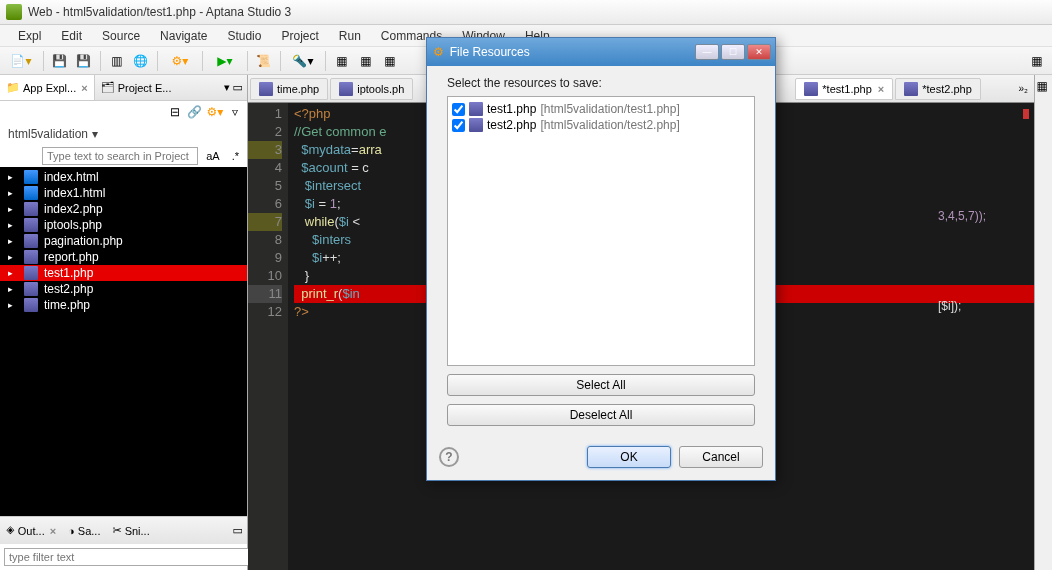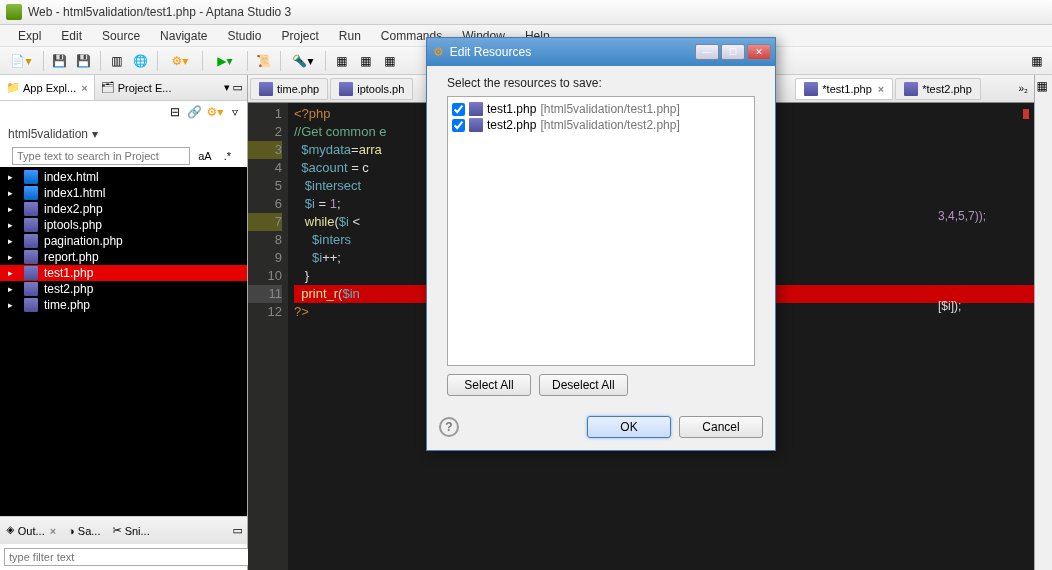--- a/index.html
+++ b/index.html
@@ -28,21 +28,21 @@
   .left-panel { width: 248px; background: #fff; border-right: 1px solid #aaa; display: flex; flex-direction: column; }
   .view-tabs { height: 26px; background: linear-gradient(#f4f4f4,#e4e4e4); display: flex; align-items: center; border-bottom: 1px solid #ccc; font-size: 11px; }
   .view-tab { display: flex; align-items: center; padding: 0 6px; height: 100%; gap: 3px; cursor:pointer; }
   .view-tab.active { background: #fff; border-right: 1px solid #ccc; position:relative; }
   .view-tab .vicon { width:14px; height:14px; display:inline-block; }
   .close-x { color:#888; font-weight:bold; padding-left:2px;}
   .panel-tools { height: 22px; display: flex; justify-content: flex-end; align-items: center; padding: 0 4px; gap: 4px; }
   .panel-tools .pt { width:16px; height:16px; cursor:pointer; display:flex; align-items:center; justify-content:center; font-size:12px;}
   
   .breadcrumb { padding: 4px 8px; color: #444; display:flex; align-items:center; gap:4px;}
-  .search-row { display: flex; padding: 2px 12px; gap: 4px; align-items:center;}
+  .search-row { display: flex; padding: 2px 4px; gap: 4px; align-items:center;margin-left:38px;}
   .search-row input { flex: 1; border: 1px solid #aaa; padding: 2px 4px; font-size: 11px; }
   .search-toggle { padding: 1px 3px; border: 1px solid transparent; font-size:11px; cursor:pointer;}
   
   .file-tree { flex: 1; background: #000; color: #fff; font-family: Consolas, monospace; font-size: 12px; overflow: auto; padding: 2px 0; }
   .tree-item { display: flex; align-items: center; padding: 1px 8px; gap: 6px; cursor:pointer; }
   .tree-item.selected { background: #e60000; }
   .tree-icon { width: 14px; height: 14px; display: inline-flex; align-items:center; justify-content:center; }
   .tree-arrow { width:10px; color:#fff; font-size:9px; }
   .ic-html { background: linear-gradient(#49f,#06c); border-radius:1px; }
   .ic-php { background: linear-gradient(#7a7ac8,#4f4f99); border-radius:1px; }
@@ -85,21 +85,21 @@
   .dlg-winbtns { margin-left: auto; display: flex; gap: 2px;}
   .dlg-winbtn { width: 24px; height: 16px; background: linear-gradient(#eef,#ccd); border: 1px solid #789; border-radius: 2px; display:flex; align-items:center; justify-content:center; font-size:9px; cursor:pointer;}
   .dlg-winbtn.close { background: linear-gradient(#e88,#c44); color:#fff;}
   .dlg-body { padding: 10px 20px; background: #f0f0f0; }
   .dlg-label { font-size: 12px; margin-bottom: 6px; color:#222;}
   .dlg-list { background: #fff; border: 1px solid #aaa; height: 270px; padding: 4px; overflow:auto;}
   .dlg-item { display: flex; align-items: center; gap: 4px; padding: 1px 0; font-size:12px;}
   .dlg-item input { margin: 0;}
   .dlg-item .phpic { width:14px; height:14px; background: linear-gradient(#7a7ac8,#4f4f99); display:inline-block; border-radius:1px;}
   .dlg-item .path { color: #777;}
-  .dlg-btnrow { display: flex; gap: 8px; margin-top: 8px;}
+  .dlg-btnrow { display: flex; gap: 8px; margin-top: 8px; flex-direction: column;}
   .dlg-btn { min-width: 84px; padding: 3px 12px; background: linear-gradient(#fafafa,#e4e4e4); border: 1px solid #999; border-radius: 3px; font-size:12px; cursor:pointer; text-align:center;}
   .dlg-btn.primary { background: linear-gradient(#e8f0ff,#c8dcf8); border-color:#4a7ab0; box-shadow: 0 0 3px #6af;}
   .dlg-footer { display:flex; align-items:center; padding: 10px 12px 12px; gap: 8px;}
   .help-ic { width:20px; height:20px; border:2px solid #999; border-radius:50%; display:flex; align-items:center; justify-content:center; color:#777; font-weight:bold; cursor:pointer;}
   .dlg-footer .spacer { flex:1;}
   
   .right-sliver { width: 18px; background: #f0f0f0; border-left:1px solid #aaa; display:flex; align-items:flex-start; justify-content:center; padding-top:4px;}
   .right-sliver .ic { width:14px; height:14px; cursor:pointer;}
   
   .rfloat-code { position:absolute; right: 48px; top: 50px; color:#ccc; font-family:Consolas,monospace; font-size:12px; line-height:18px;}
@@ -320,21 +320,21 @@
   </div>
 
   <div class="right-sliver">
     <span class="ic">▦</span>
   </div>
 </div>
 
 <div class="dialog-overlay">
   <div class="dlg-title">
     <span class="gear">⚙</span>
-    <span>Edit Resources</span>
+    <span>File Resources</span>
     <div class="dlg-winbtns">
       <div class="dlg-winbtn">—</div>
       <div class="dlg-winbtn">☐</div>
       <div class="dlg-winbtn close">✕</div>
     </div>
   </div>
   <div class="dlg-body">
     <div class="dlg-label">Select the resources to save:</div>
     <div class="dlg-list" id="dlg-list">
         <div class="dlg-item">

